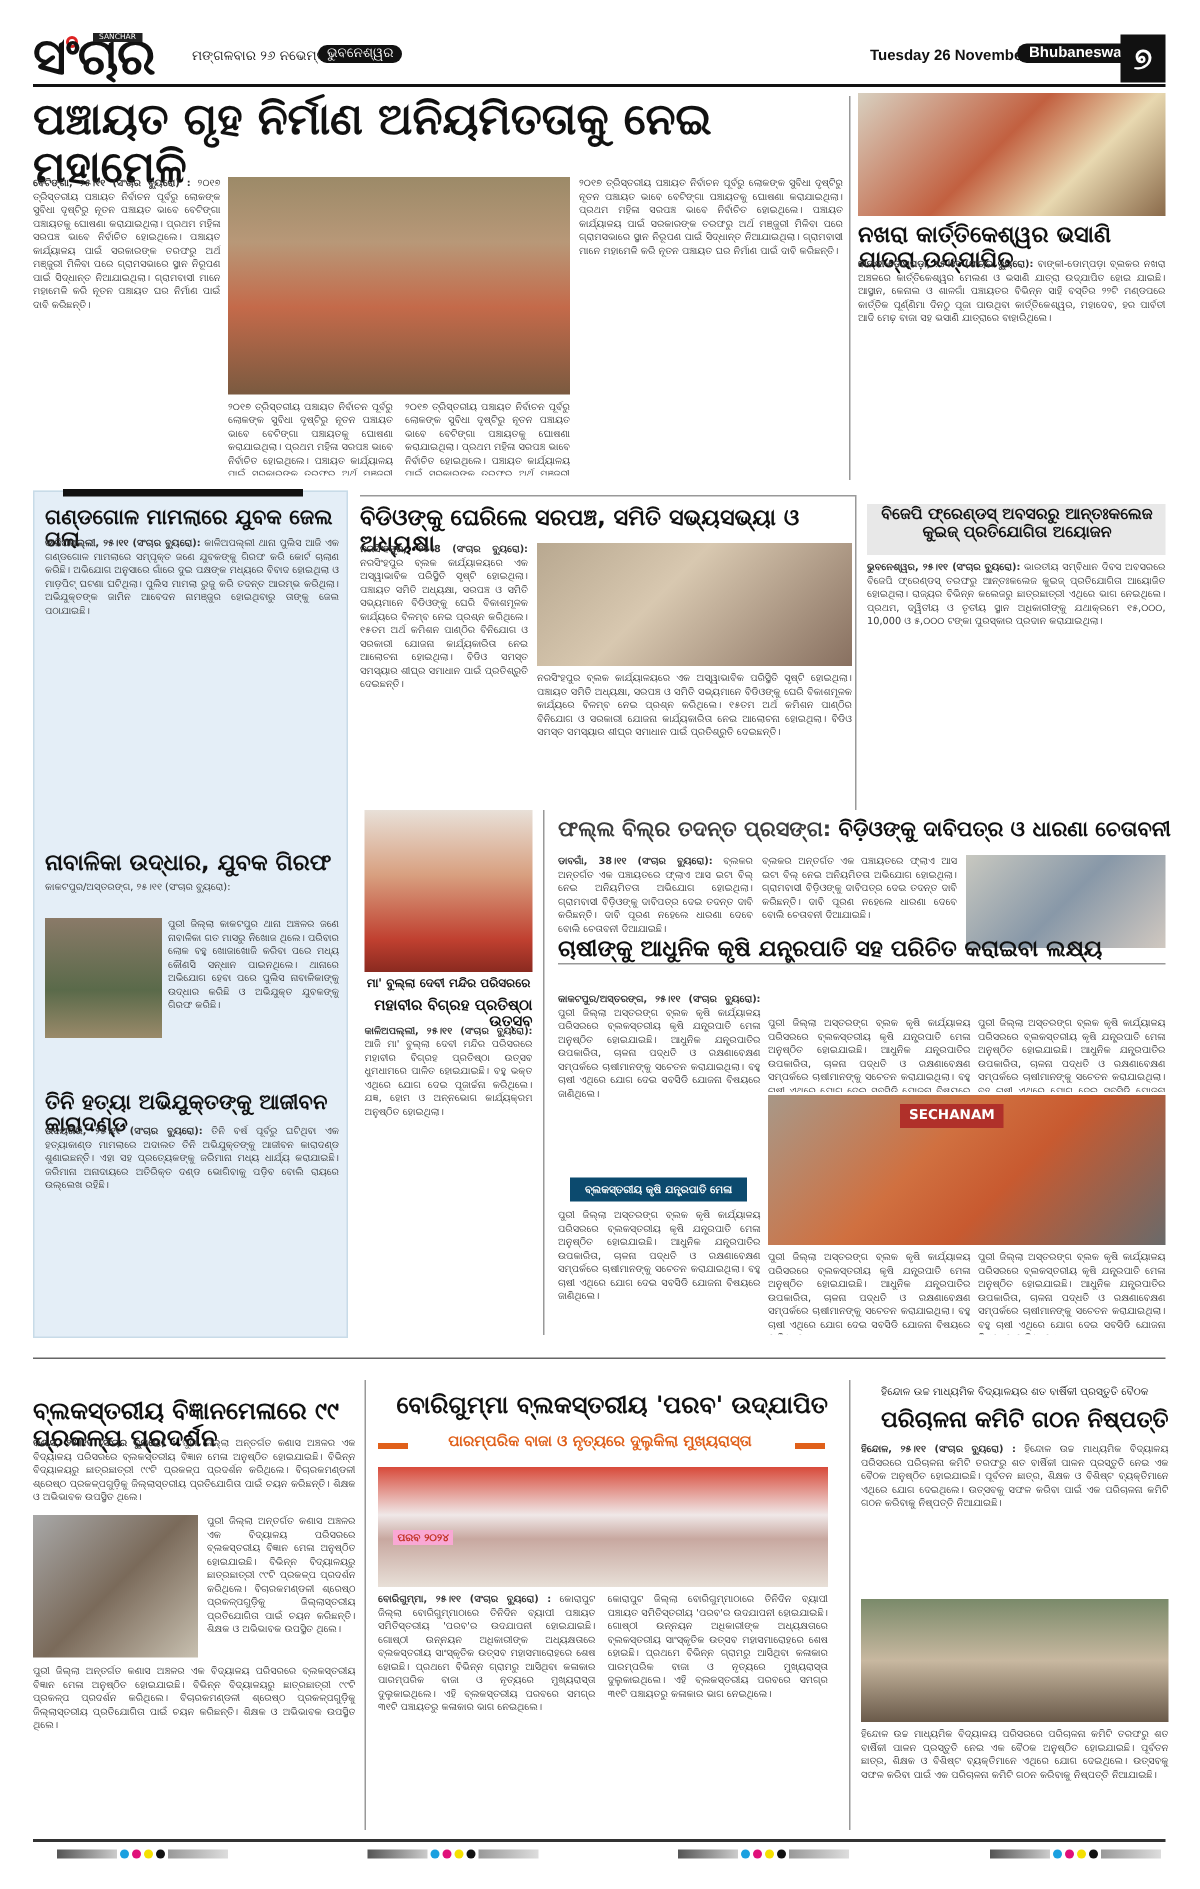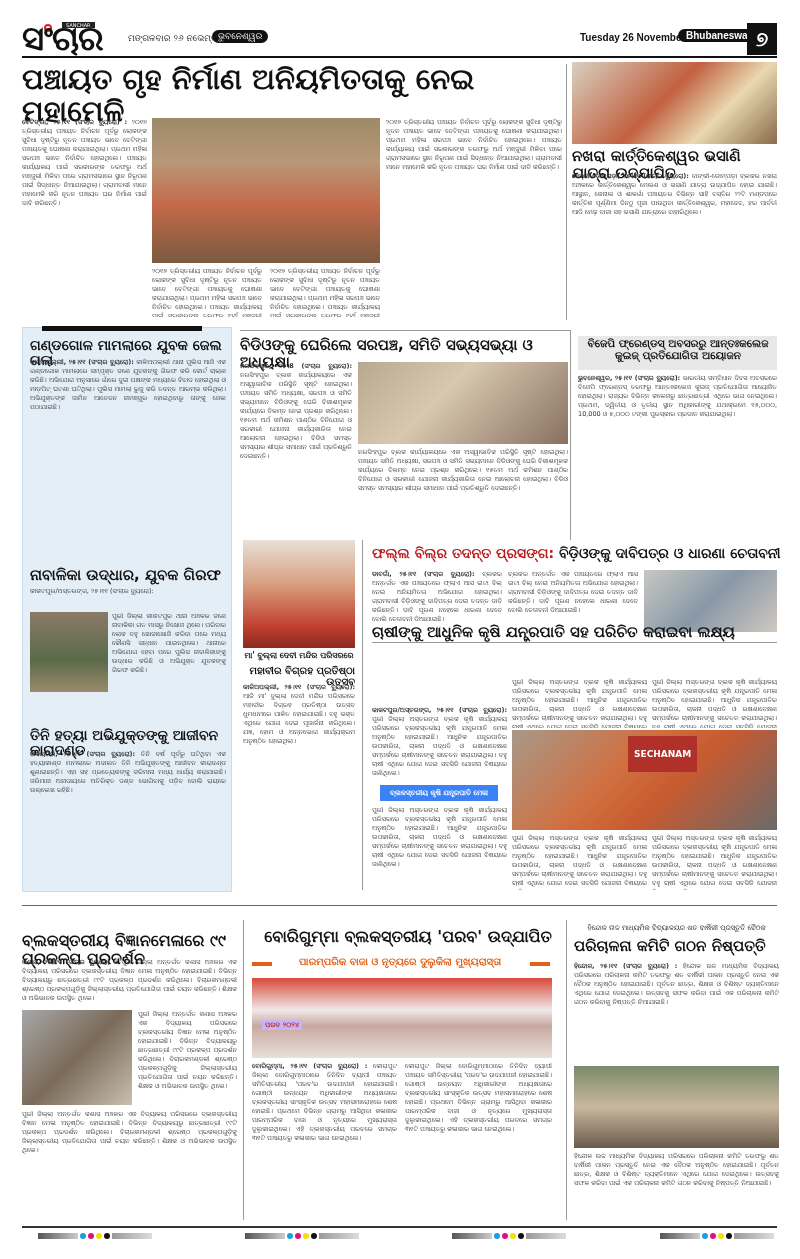--- a/index.html
+++ b/index.html
@@ -92,72 +92,72 @@
 <div class="abs photo" style="left:243px;top:540px;width:112px;height:108px;background:linear-gradient(180deg,#e8e0d8,#d8a080 40%,#c04030 80%,#8a2a20)"></div>
 <div class="abs h1" style="left:243px;top:652px;width:112px;font-size:8px;text-align:center">ମା' ବୁଲ୍ଲା ଦେବୀ ମନ୍ଦିର ପରିସରରେ</div>
 <div class="abs h1" style="left:243px;top:665px;width:112px;font-size:10px;text-align:right">ମହାବୀର ବିଗ୍ରହ ପ୍ରତିଷ୍ଠା ଉତ୍ସବ</div>
 <div class="abs body" style="left:243px;top:683px;width:112px;height:205px">
   <b>କାଳିଅପଲ୍ଲୀ, ୨୫।୧୧ (ସଂଚାର ବ୍ୟୁରୋ):</b>
   <span>ଆଜି ମା' ବୁଲ୍ଲା ଦେବୀ ମନ୍ଦିର ପରିସରରେ ମହାବୀର ବିଗ୍ରହ ପ୍ରତିଷ୍ଠା ଉତ୍ସବ ଧୁମଧାମରେ ପାଳିତ ହୋଇଯାଇଛି। ବହୁ ଭକ୍ତ ଏଥିରେ ଯୋଗ ଦେଇ ପୂଜାର୍ଚ୍ଚନା କରିଥିଲେ। ଯଜ୍ଞ, ହୋମ ଓ ଅନ୍ନଭୋଗ କାର୍ଯ୍ୟକ୍ରମ ଅନୁଷ୍ଠିତ ହୋଇଥିଲା।</span>
 </div>
 <div class="abs vline" style="left:362px;top:540px;height:350px"></div>
 
 <div class="abs h1" style="left:372px;top:546px;width:410px;font-size:14px">
-  <span style="color:#b91c1c">ଫଲ୍ଲ ବିଲ୍‌ର ତଦନ୍ତ ପ୍ରସଙ୍ଗ:</span>
+  <span style="color:#404040">ଫଲ୍ଲ ବିଲ୍‌ର ତଦନ୍ତ ପ୍ରସଙ୍ଗ:</span>
   <span>ବିଡ଼ିଓଙ୍କୁ ଦାବିପତ୍ର ଓ ଧାରଣା ଚେତାବନୀ</span>
 </div>
 <div class="abs body" style="left:372px;top:570px;width:130px;height:62px">
-  <b>ଡାବଗାଁ, ୨୫।୧୧ (ସଂଚାର ବ୍ୟୁରୋ):</b>
+  <b>ଡାବଗାଁ, 38।୧୧ (ସଂଚାର ବ୍ୟୁରୋ):</b>
   <span>ବ୍ଲକର ଅନ୍ତର୍ଗତ ଏକ ପଞ୍ଚାୟତରେ ଫ୍ଲାଏ ଆସ ଇଟା ବିଲ୍ ନେଇ ଅନିୟମିତତା ଅଭିଯୋଗ ହୋଇଥିଲା। ଗ୍ରାମବାସୀ ବିଡ଼ିଓଙ୍କୁ ଦାବିପତ୍ର ଦେଇ ତଦନ୍ତ ଦାବି କରିଛନ୍ତି। ଦାବି ପୂରଣ ନହେଲେ ଧାରଣା ଦେବେ ବୋଲି ଚେତାବନୀ ଦିଆଯାଇଛି।</span>
 </div>
 <div class="abs body" style="left:508px;top:570px;width:130px;height:62px">ବ୍ଲକର ଅନ୍ତର୍ଗତ ଏକ ପଞ୍ଚାୟତରେ ଫ୍ଲାଏ ଆସ ଇଟା ବିଲ୍ ନେଇ ଅନିୟମିତତା ଅଭିଯୋଗ ହୋଇଥିଲା। ଗ୍ରାମବାସୀ ବିଡ଼ିଓଙ୍କୁ ଦାବିପତ୍ର ଦେଇ ତଦନ୍ତ ଦାବି କରିଛନ୍ତି। ଦାବି ପୂରଣ ନହେଲେ ଧାରଣା ଦେବେ ବୋଲି ଚେତାବନୀ ଦିଆଯାଇଛି।</div>
 <div class="abs photo" style="left:644px;top:570px;width:133px;height:62px;background:linear-gradient(135deg,#c8c8c0,#8898a8 50%,#d0c8c0)"></div>
 
 <div class="abs hline" style="left:372px;top:642px;width:405px"></div>
 <div class="abs h1" style="left:372px;top:624px;width:410px;font-size:15px">ଚାଷୀଙ୍କୁ ଆଧୁନିକ କୃଷି ଯନ୍ତ୍ରପାତି ସହ ପରିଚିତ କରାଇବା ଲକ୍ଷ୍ୟ</div>
-<div class="abs body" style="left:372px;top:706px;width:135px;height:100px">
+<div class="abs body" style="left:372px;top:662px;width:135px;height:100px">
   <b>କାକଟପୁର/ଅସ୍ତରଙ୍ଗ, ୨୫।୧୧ (ସଂଚାର ବ୍ୟୁରୋ):</b>
   <span>ପୁରୀ ଜିଲ୍ଲା ଅସ୍ତରଙ୍ଗ ବ୍ଲକ କୃଷି କାର୍ଯ୍ୟାଳୟ ପରିସରରେ ବ୍ଲକସ୍ତରୀୟ କୃଷି ଯନ୍ତ୍ରପାତି ମେଳା ଅନୁଷ୍ଠିତ ହୋଇଯାଇଛି। ଆଧୁନିକ ଯନ୍ତ୍ରପାତିର ଉପକାରିତା, ଚାଳନା ପଦ୍ଧତି ଓ ରକ୍ଷଣାବେକ୍ଷଣ ସମ୍ପର୍କରେ ଚାଷୀମାନଙ୍କୁ ସଚେତନ କରାଯାଇଥିଲା। ବହୁ ଚାଷୀ ଏଥିରେ ଯୋଗ ଦେଇ ସବସିଡି ଯୋଜନା ବିଷୟରେ ଜାଣିଥିଲେ।</span>
 </div>
-<div class="abs" style="left:380px;top:785px;width:118px;height:16px;background:#3b82f6;color:#fff;font-size:7px;font-weight:bold;text-align:center;line-height:16px">ବ୍ଲକସ୍ତରୀୟ କୃଷି ଯନ୍ତ୍ରପାତି ମେଳା</div>
+<div class="abs" style="left:380px;top:785px;width:118px;height:16px;background:#0c4a6e;color:#fff;font-size:7px;font-weight:bold;text-align:center;line-height:16px">ବ୍ଲକସ୍ତରୀୟ କୃଷି ଯନ୍ତ୍ରପାତି ମେଳା</div>
 <div class="abs body" style="left:372px;top:806px;width:135px;height:85px">ପୁରୀ ଜିଲ୍ଲା ଅସ୍ତରଙ୍ଗ ବ୍ଲକ କୃଷି କାର୍ଯ୍ୟାଳୟ ପରିସରରେ ବ୍ଲକସ୍ତରୀୟ କୃଷି ଯନ୍ତ୍ରପାତି ମେଳା ଅନୁଷ୍ଠିତ ହୋଇଯାଇଛି। ଆଧୁନିକ ଯନ୍ତ୍ରପାତିର ଉପକାରିତା, ଚାଳନା ପଦ୍ଧତି ଓ ରକ୍ଷଣାବେକ୍ଷଣ ସମ୍ପର୍କରେ ଚାଷୀମାନଙ୍କୁ ସଚେତନ କରାଯାଇଥିଲା। ବହୁ ଚାଷୀ ଏଥିରେ ଯୋଗ ଦେଇ ସବସିଡି ଯୋଜନା ବିଷୟରେ ଜାଣିଥିଲେ।</div>
 <div class="abs body" style="left:512px;top:678px;width:135px;height:50px">ପୁରୀ ଜିଲ୍ଲା ଅସ୍ତରଙ୍ଗ ବ୍ଲକ କୃଷି କାର୍ଯ୍ୟାଳୟ ପରିସରରେ ବ୍ଲକସ୍ତରୀୟ କୃଷି ଯନ୍ତ୍ରପାତି ମେଳା ଅନୁଷ୍ଠିତ ହୋଇଯାଇଛି। ଆଧୁନିକ ଯନ୍ତ୍ରପାତିର ଉପକାରିତା, ଚାଳନା ପଦ୍ଧତି ଓ ରକ୍ଷଣାବେକ୍ଷଣ ସମ୍ପର୍କରେ ଚାଷୀମାନଙ୍କୁ ସଚେତନ କରାଯାଇଥିଲା। ବହୁ ଚାଷୀ ଏଥିରେ ଯୋଗ ଦେଇ ସବସିଡି ଯୋଜନା ବିଷୟରେ ଜାଣିଥିଲେ।</div>
 <div class="abs body" style="left:652px;top:678px;width:125px;height:50px">ପୁରୀ ଜିଲ୍ଲା ଅସ୍ତରଙ୍ଗ ବ୍ଲକ କୃଷି କାର୍ଯ୍ୟାଳୟ ପରିସରରେ ବ୍ଲକସ୍ତରୀୟ କୃଷି ଯନ୍ତ୍ରପାତି ମେଳା ଅନୁଷ୍ଠିତ ହୋଇଯାଇଛି। ଆଧୁନିକ ଯନ୍ତ୍ରପାତିର ଉପକାରିତା, ଚାଳନା ପଦ୍ଧତି ଓ ରକ୍ଷଣାବେକ୍ଷଣ ସମ୍ପର୍କରେ ଚାଷୀମାନଙ୍କୁ ସଚେତନ କରାଯାଇଥିଲା। ବହୁ ଚାଷୀ ଏଥିରେ ଯୋଗ ଦେଇ ସବସିଡି ଯୋଜନା ବିଷୟରେ ଜାଣିଥିଲେ।</div>
 <div class="abs photo" style="left:512px;top:730px;width:265px;height:100px;background:linear-gradient(135deg,#a89888,#d07040 40%,#c85a30 60%,#6a6a6a)"></div>
-<div class="abs" style="left:628px;top:736px;font-size:9px;font-weight:bold;color:#fff;background:#b0302a;padding:13px 6px">SECHANAM</div>
+<div class="abs" style="left:600px;top:736px;font-size:9px;font-weight:bold;color:#fff;background:#b0302a;padding:3px 6px">SECHANAM</div>
 <div class="abs body" style="left:512px;top:834px;width:135px;height:56px">ପୁରୀ ଜିଲ୍ଲା ଅସ୍ତରଙ୍ଗ ବ୍ଲକ କୃଷି କାର୍ଯ୍ୟାଳୟ ପରିସରରେ ବ୍ଲକସ୍ତରୀୟ କୃଷି ଯନ୍ତ୍ରପାତି ମେଳା ଅନୁଷ୍ଠିତ ହୋଇଯାଇଛି। ଆଧୁନିକ ଯନ୍ତ୍ରପାତିର ଉପକାରିତା, ଚାଳନା ପଦ୍ଧତି ଓ ରକ୍ଷଣାବେକ୍ଷଣ ସମ୍ପର୍କରେ ଚାଷୀମାନଙ୍କୁ ସଚେତନ କରାଯାଇଥିଲା। ବହୁ ଚାଷୀ ଏଥିରେ ଯୋଗ ଦେଇ ସବସିଡି ଯୋଜନା ବିଷୟରେ ଜାଣିଥିଲେ।</div>
 <div class="abs body" style="left:652px;top:834px;width:125px;height:56px">ପୁରୀ ଜିଲ୍ଲା ଅସ୍ତରଙ୍ଗ ବ୍ଲକ କୃଷି କାର୍ଯ୍ୟାଳୟ ପରିସରରେ ବ୍ଲକସ୍ତରୀୟ କୃଷି ଯନ୍ତ୍ରପାତି ମେଳା ଅନୁଷ୍ଠିତ ହୋଇଯାଇଛି। ଆଧୁନିକ ଯନ୍ତ୍ରପାତିର ଉପକାରିତା, ଚାଳନା ପଦ୍ଧତି ଓ ରକ୍ଷଣାବେକ୍ଷଣ ସମ୍ପର୍କରେ ଚାଷୀମାନଙ୍କୁ ସଚେତନ କରାଯାଇଥିଲା। ବହୁ ଚାଷୀ ଏଥିରେ ଯୋଗ ଦେଇ ସବସିଡି ଯୋଜନା ବିଷୟରେ ଜାଣିଥିଲେ।</div>
 
 <div class="abs hline" style="left:22px;top:905px;width:755px;background:#666"></div>
 
 <div class="abs h1" style="left:22px;top:932px;width:215px;font-size:16px">ବ୍ଲକସ୍ତରୀୟ ବିଜ୍ଞାନମେଳାରେ ୯୯ ପ୍ରକଳ୍ପ ପ୍ରଦର୍ଶନ</div>
 <div class="abs body" style="left:22px;top:958px;width:215px;height:48px">
   <b>କଣାସ, ୨୫।୧୧ (ସଂଚାର ବ୍ୟୁରୋ) :</b>
   <span>ପୁରୀ ଜିଲ୍ଲା ଅନ୍ତର୍ଗତ କଣାସ ଅଞ୍ଚଳର ଏକ ବିଦ୍ୟାଳୟ ପରିସରରେ ବ୍ଲକସ୍ତରୀୟ ବିଜ୍ଞାନ ମେଳା ଅନୁଷ୍ଠିତ ହୋଇଯାଇଛି। ବିଭିନ୍ନ ବିଦ୍ୟାଳୟରୁ ଛାତ୍ରଛାତ୍ରୀ ୯୯ଟି ପ୍ରକଳ୍ପ ପ୍ରଦର୍ଶନ କରିଥିଲେ। ବିଚାରକମଣ୍ଡଳୀ ଶ୍ରେଷ୍ଠ ପ୍ରକଳ୍ପଗୁଡ଼ିକୁ ଜିଲ୍ଲାସ୍ତରୀୟ ପ୍ରତିଯୋଗିତା ପାଇଁ ଚୟନ କରିଛନ୍ତି। ଶିକ୍ଷକ ଓ ଅଭିଭାବକ ଉପସ୍ଥିତ ଥିଲେ।</span>
 </div>
 <div class="abs photo" style="left:22px;top:1010px;width:110px;height:95px;background:linear-gradient(135deg,#a8a8a8,#7a6a5a 50%,#c8c0b0)"></div>
 <div class="abs body" style="left:138px;top:1010px;width:99px;height:95px">ପୁରୀ ଜିଲ୍ଲା ଅନ୍ତର୍ଗତ କଣାସ ଅଞ୍ଚଳର ଏକ ବିଦ୍ୟାଳୟ ପରିସରରେ ବ୍ଲକସ୍ତରୀୟ ବିଜ୍ଞାନ ମେଳା ଅନୁଷ୍ଠିତ ହୋଇଯାଇଛି। ବିଭିନ୍ନ ବିଦ୍ୟାଳୟରୁ ଛାତ୍ରଛାତ୍ରୀ ୯୯ଟି ପ୍ରକଳ୍ପ ପ୍ରଦର୍ଶନ କରିଥିଲେ। ବିଚାରକମଣ୍ଡଳୀ ଶ୍ରେଷ୍ଠ ପ୍ରକଳ୍ପଗୁଡ଼ିକୁ ଜିଲ୍ଲାସ୍ତରୀୟ ପ୍ରତିଯୋଗିତା ପାଇଁ ଚୟନ କରିଛନ୍ତି। ଶିକ୍ଷକ ଓ ଅଭିଭାବକ ଉପସ୍ଥିତ ଥିଲେ।</div>
 <div class="abs body" style="left:22px;top:1110px;width:215px;height:110px">ପୁରୀ ଜିଲ୍ଲା ଅନ୍ତର୍ଗତ କଣାସ ଅଞ୍ଚଳର ଏକ ବିଦ୍ୟାଳୟ ପରିସରରେ ବ୍ଲକସ୍ତରୀୟ ବିଜ୍ଞାନ ମେଳା ଅନୁଷ୍ଠିତ ହୋଇଯାଇଛି। ବିଭିନ୍ନ ବିଦ୍ୟାଳୟରୁ ଛାତ୍ରଛାତ୍ରୀ ୯୯ଟି ପ୍ରକଳ୍ପ ପ୍ରଦର୍ଶନ କରିଥିଲେ। ବିଚାରକମଣ୍ଡଳୀ ଶ୍ରେଷ୍ଠ ପ୍ରକଳ୍ପଗୁଡ଼ିକୁ ଜିଲ୍ଲାସ୍ତରୀୟ ପ୍ରତିଯୋଗିତା ପାଇଁ ଚୟନ କରିଛନ୍ତି। ଶିକ୍ଷକ ଓ ଅଭିଭାବକ ଉପସ୍ଥିତ ଥିଲେ।</div>
 <div class="abs vline" style="left:243px;top:920px;height:300px"></div>
 
 <div class="abs h1" style="left:252px;top:928px;width:300px;font-size:16px;text-align:right">ବୋରିଗୁମ୍ମା ବ୍ଲକସ୍ତରୀୟ 'ପରବ' ଉଦ୍‌ଯାପିତ</div>
 <div class="abs" style="left:252px;top:962px;width:20px;height:4px;background:#e0601a"></div>
 <div class="abs h1" style="left:275px;top:956px;width:250px;font-size:10px;text-align:center;color:#e0601a">ପାରମ୍ପରିକ ବାଜା ଓ ନୃତ୍ୟରେ ଦୁଲୁକିଲା ମୁଖ୍ୟରାସ୍ତା</div>
 <div class="abs" style="left:530px;top:962px;width:20px;height:4px;background:#e0601a"></div>
 <div class="abs photo" style="left:252px;top:978px;width:300px;height:80px;background:linear-gradient(180deg,#d84a3a 0%,#f0e8e8 40%,#c8a8a0 60%,#e8e0d8 100%)"></div>
-<div class="abs" style="left:262px;top:1020px;font-size:7px;color:#c03020;background:#c4b5fd;padding:1px 3px;font-weight:bold">ପରବ ୨୦୨୪</div>
+<div class="abs" style="left:262px;top:1020px;font-size:7px;color:#c03020;background:#f9a8d4;padding:1px 3px;font-weight:bold">ପରବ ୨୦୨୪</div>
 <div class="abs body" style="left:252px;top:1062px;width:145px;height:160px">
   <b>ବୋରିଗୁମ୍ମା, ୨୫।୧୧ (ସଂଚାର ବ୍ୟୁରୋ) :</b>
   <span>କୋରାପୁଟ ଜିଲ୍ଲା ବୋରିଗୁମ୍ମାଠାରେ ତିନିଦିନ ବ୍ୟାପୀ ପଞ୍ଚାୟତ ସମିତିସ୍ତରୀୟ 'ପରବ'ର ଉଦଯାପନୀ ହୋଇଯାଇଛି। ଗୋଷ୍ଠୀ ଉନ୍ନୟନ ଅଧିକାରୀଙ୍କ ଅଧ୍ୟକ୍ଷତାରେ ବ୍ଲକସ୍ତରୀୟ ସାଂସ୍କୃତିକ ଉତ୍ସବ ମହାସମାରୋହରେ ଶେଷ ହୋଇଛି। ପ୍ରଥମେ ବିଭିନ୍ନ ଗ୍ରାମରୁ ଆସିଥିବା କଳାକାର ପାରମ୍ପରିକ ବାଜା ଓ ନୃତ୍ୟରେ ମୁଖ୍ୟରାସ୍ତା ଦୁଲୁକାଇଥିଲେ। ଏହି ବ୍ଲକସ୍ତରୀୟ ପରବରେ ସମଗ୍ର ୩୧ଟି ପଞ୍ଚାୟତରୁ କଳାକାର ଭାଗ ନେଇଥିଲେ।</span>
 </div>
 <div class="abs body" style="left:405px;top:1062px;width:147px;height:160px">କୋରାପୁଟ ଜିଲ୍ଲା ବୋରିଗୁମ୍ମାଠାରେ ତିନିଦିନ ବ୍ୟାପୀ ପଞ୍ଚାୟତ ସମିତିସ୍ତରୀୟ 'ପରବ'ର ଉଦଯାପନୀ ହୋଇଯାଇଛି। ଗୋଷ୍ଠୀ ଉନ୍ନୟନ ଅଧିକାରୀଙ୍କ ଅଧ୍ୟକ୍ଷତାରେ ବ୍ଲକସ୍ତରୀୟ ସାଂସ୍କୃତିକ ଉତ୍ସବ ମହାସମାରୋହରେ ଶେଷ ହୋଇଛି। ପ୍ରଥମେ ବିଭିନ୍ନ ଗ୍ରାମରୁ ଆସିଥିବା କଳାକାର ପାରମ୍ପରିକ ବାଜା ଓ ନୃତ୍ୟରେ ମୁଖ୍ୟରାସ୍ତା ଦୁଲୁକାଇଥିଲେ। ଏହି ବ୍ଲକସ୍ତରୀୟ ପରବରେ ସମଗ୍ର ୩୧ଟି ପଞ୍ଚାୟତରୁ କଳାକାର ଭାଗ ନେଇଥିଲେ।</div>
 <div class="abs vline" style="left:566px;top:920px;height:300px"></div>
 
 <div class="abs" style="left:574px;top:924px;width:205px;font-size:7px;text-align:center">ହିନ୍ଦୋଳ ଉଚ୍ଚ ମାଧ୍ୟମିକ ବିଦ୍ୟାଳୟର ଶତ ବାର୍ଷିକୀ ପ୍ରସ୍ତୁତି ବୈଠକ</div>
-<div class="abs h1" style="left:574px;top:938px;width:205px;font-size:15px;text-align:left">ପରିଚାଳନା କମିଟି ଗଠନ ନିଷ୍ପତ୍ତି</div>
+<div class="abs h1" style="left:574px;top:938px;width:205px;font-size:15px;text-align:right">ପରିଚାଳନା କମିଟି ଗଠନ ନିଷ୍ପତ୍ତି</div>
 <div class="abs body" style="left:574px;top:962px;width:205px;height:100px">
   <b>ହିନ୍ଦୋଳ, ୨୫।୧୧ (ସଂଚାର ବ୍ୟୁରୋ) :</b>
   <span>ହିନ୍ଦୋଳ ଉଚ୍ଚ ମାଧ୍ୟମିକ ବିଦ୍ୟାଳୟ ପରିସରରେ ପରିଚାଳନା କମିଟି ତରଫରୁ ଶତ ବାର୍ଷିକୀ ପାଳନ ପ୍ରସ୍ତୁତି ନେଇ ଏକ ବୈଠକ ଅନୁଷ୍ଠିତ ହୋଇଯାଇଛି। ପୂର୍ବତନ ଛାତ୍ର, ଶିକ୍ଷକ ଓ ବିଶିଷ୍ଟ ବ୍ୟକ୍ତିମାନେ ଏଥିରେ ଯୋଗ ଦେଇଥିଲେ। ଉତ୍ସବକୁ ସଫଳ କରିବା ପାଇଁ ଏକ ପରିଚାଳନା କମିଟି ଗଠନ କରିବାକୁ ନିଷ୍ପତ୍ତି ନିଆଯାଇଛି।</span>
 </div>
 <div class="abs photo" style="left:574px;top:1066px;width:205px;height:82px;background:linear-gradient(180deg,#7a8a6a,#c8b8a0 50%,#6a5a4a)"></div>
 <div class="abs body" style="left:574px;top:1152px;width:205px;height:68px">ହିନ୍ଦୋଳ ଉଚ୍ଚ ମାଧ୍ୟମିକ ବିଦ୍ୟାଳୟ ପରିସରରେ ପରିଚାଳନା କମିଟି ତରଫରୁ ଶତ ବାର୍ଷିକୀ ପାଳନ ପ୍ରସ୍ତୁତି ନେଇ ଏକ ବୈଠକ ଅନୁଷ୍ଠିତ ହୋଇଯାଇଛି। ପୂର୍ବତନ ଛାତ୍ର, ଶିକ୍ଷକ ଓ ବିଶିଷ୍ଟ ବ୍ୟକ୍ତିମାନେ ଏଥିରେ ଯୋଗ ଦେଇଥିଲେ। ଉତ୍ସବକୁ ସଫଳ କରିବା ପାଇଁ ଏକ ପରିଚାଳନା କମିଟି ଗଠନ କରିବାକୁ ନିଷ୍ପତ୍ତି ନିଆଯାଇଛି।</div>
 
 <div class="abs" style="left:22px;top:1226px;width:755px;height:2px;background:#333"></div>
 <div class="abs" style="left:38px;top:1233px;display:flex;gap:2px;align-items:center">
   <div class="reg"></div>

